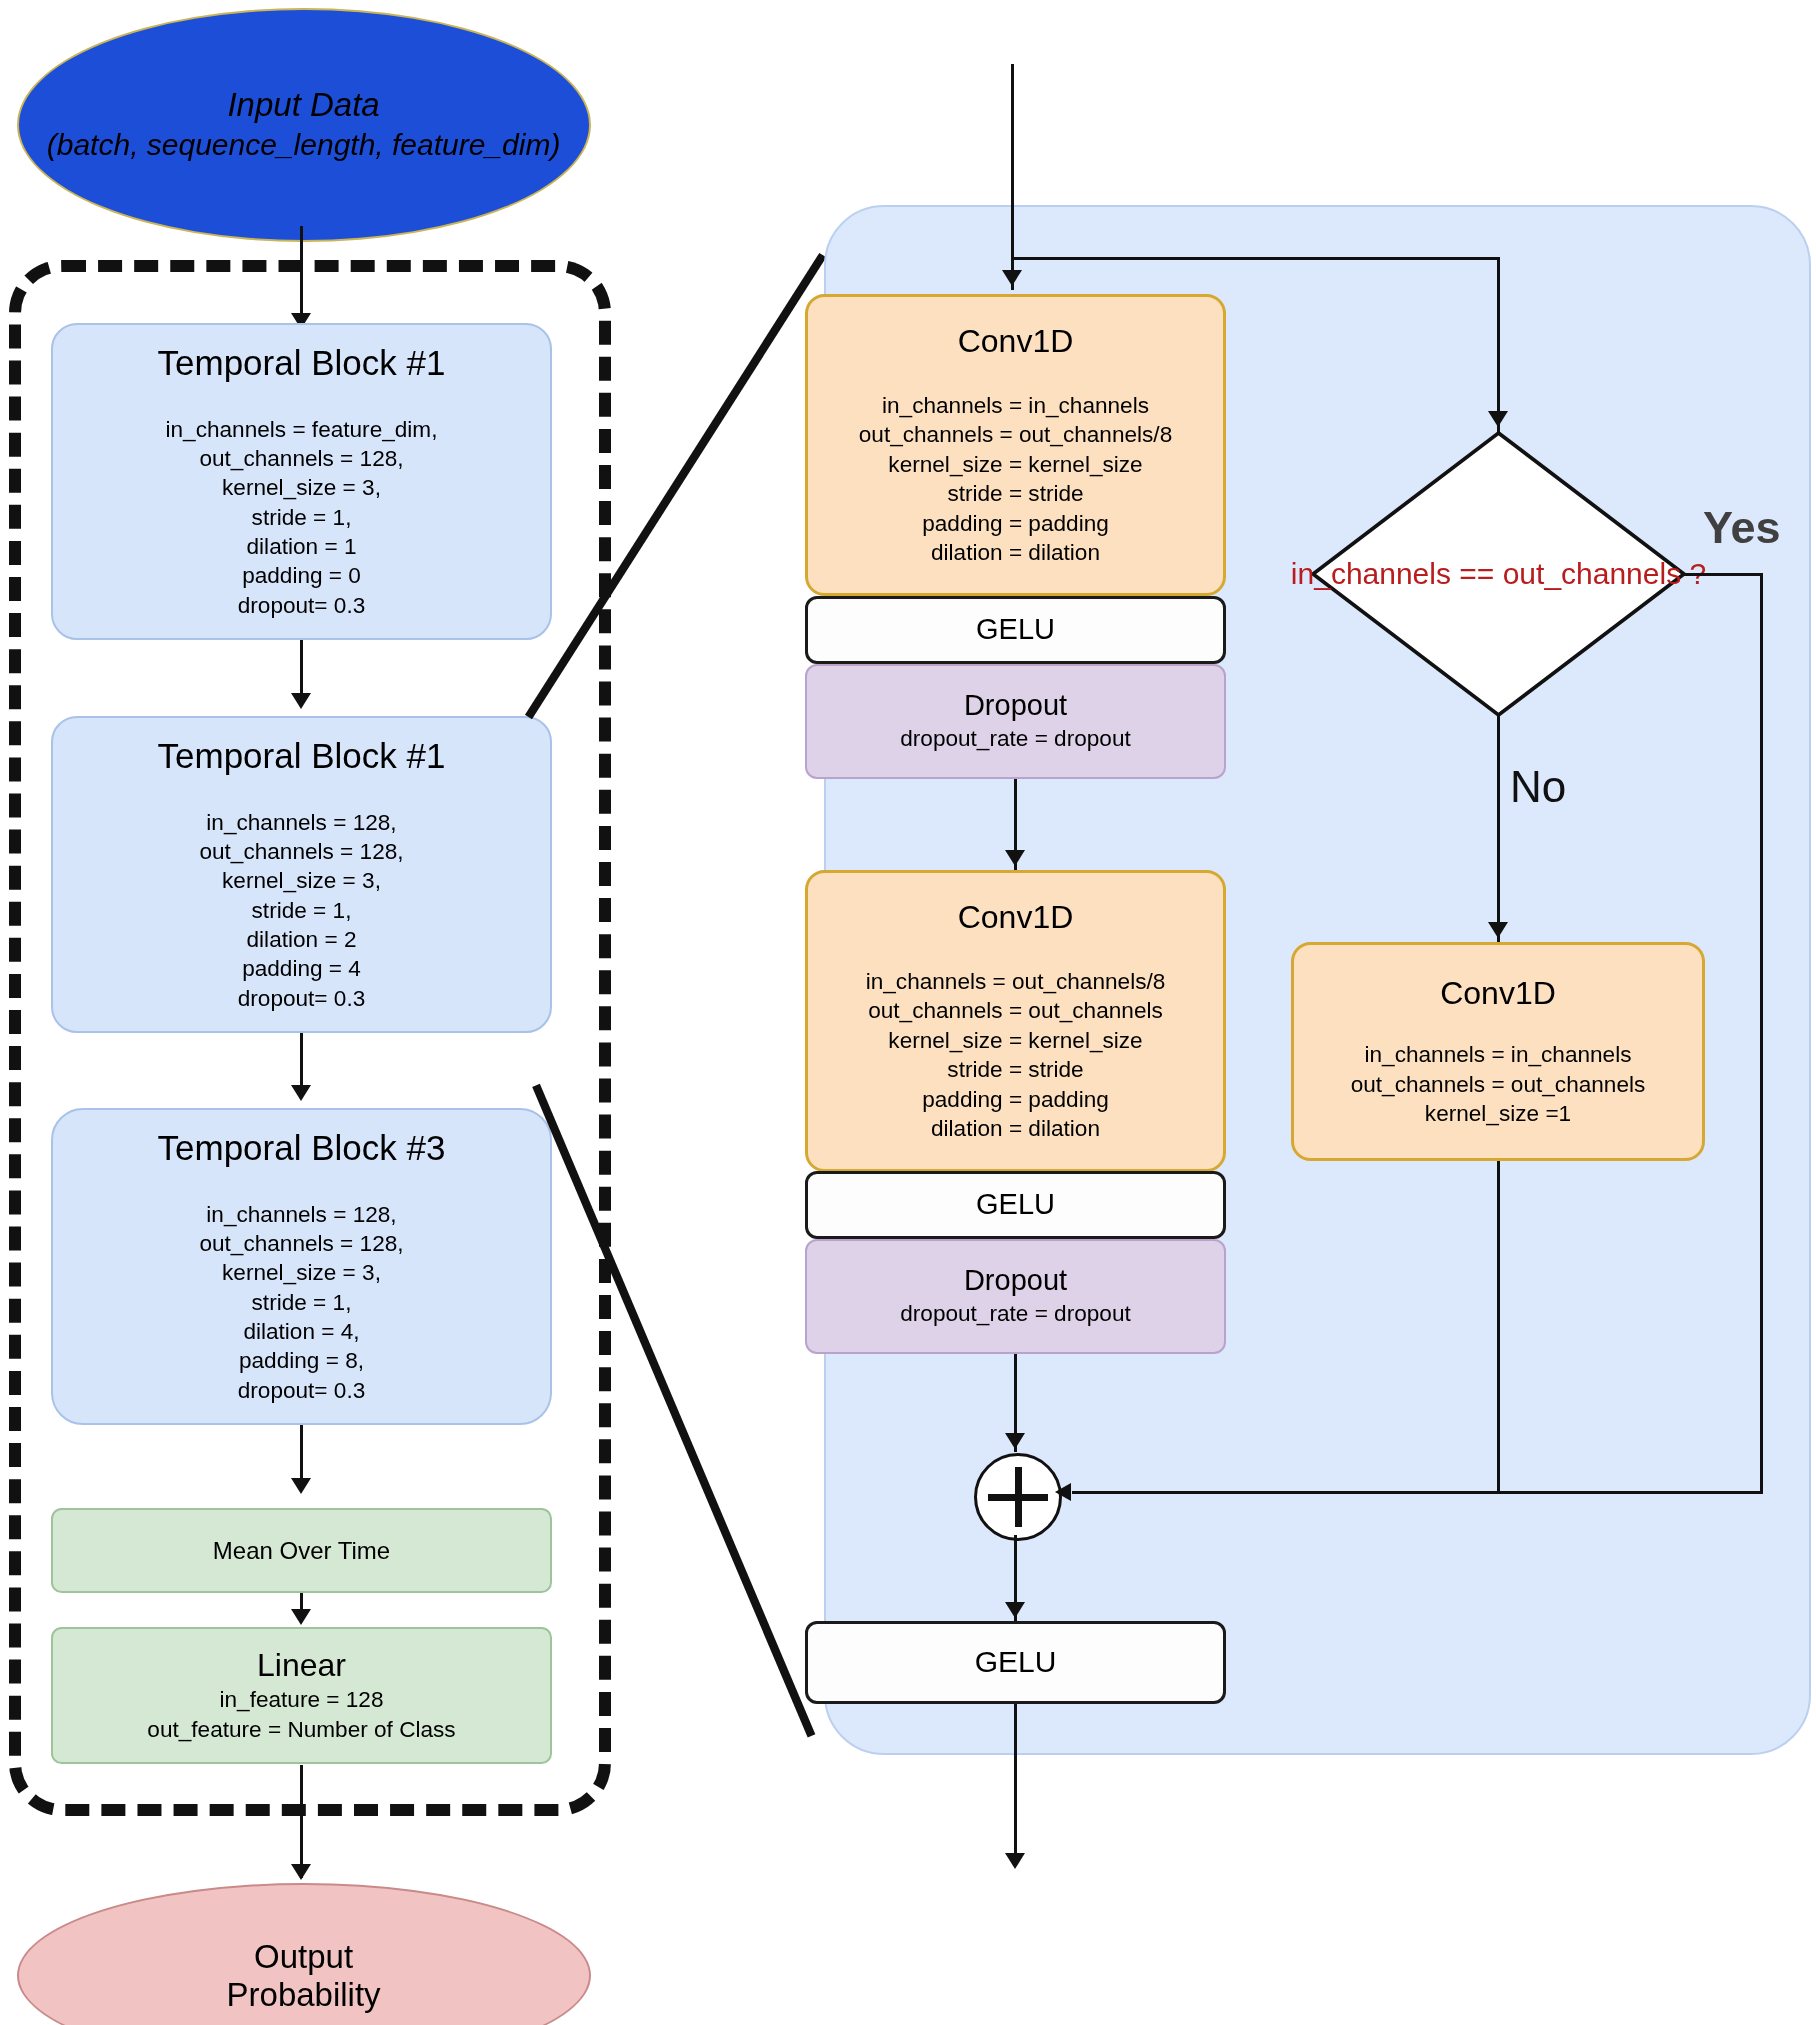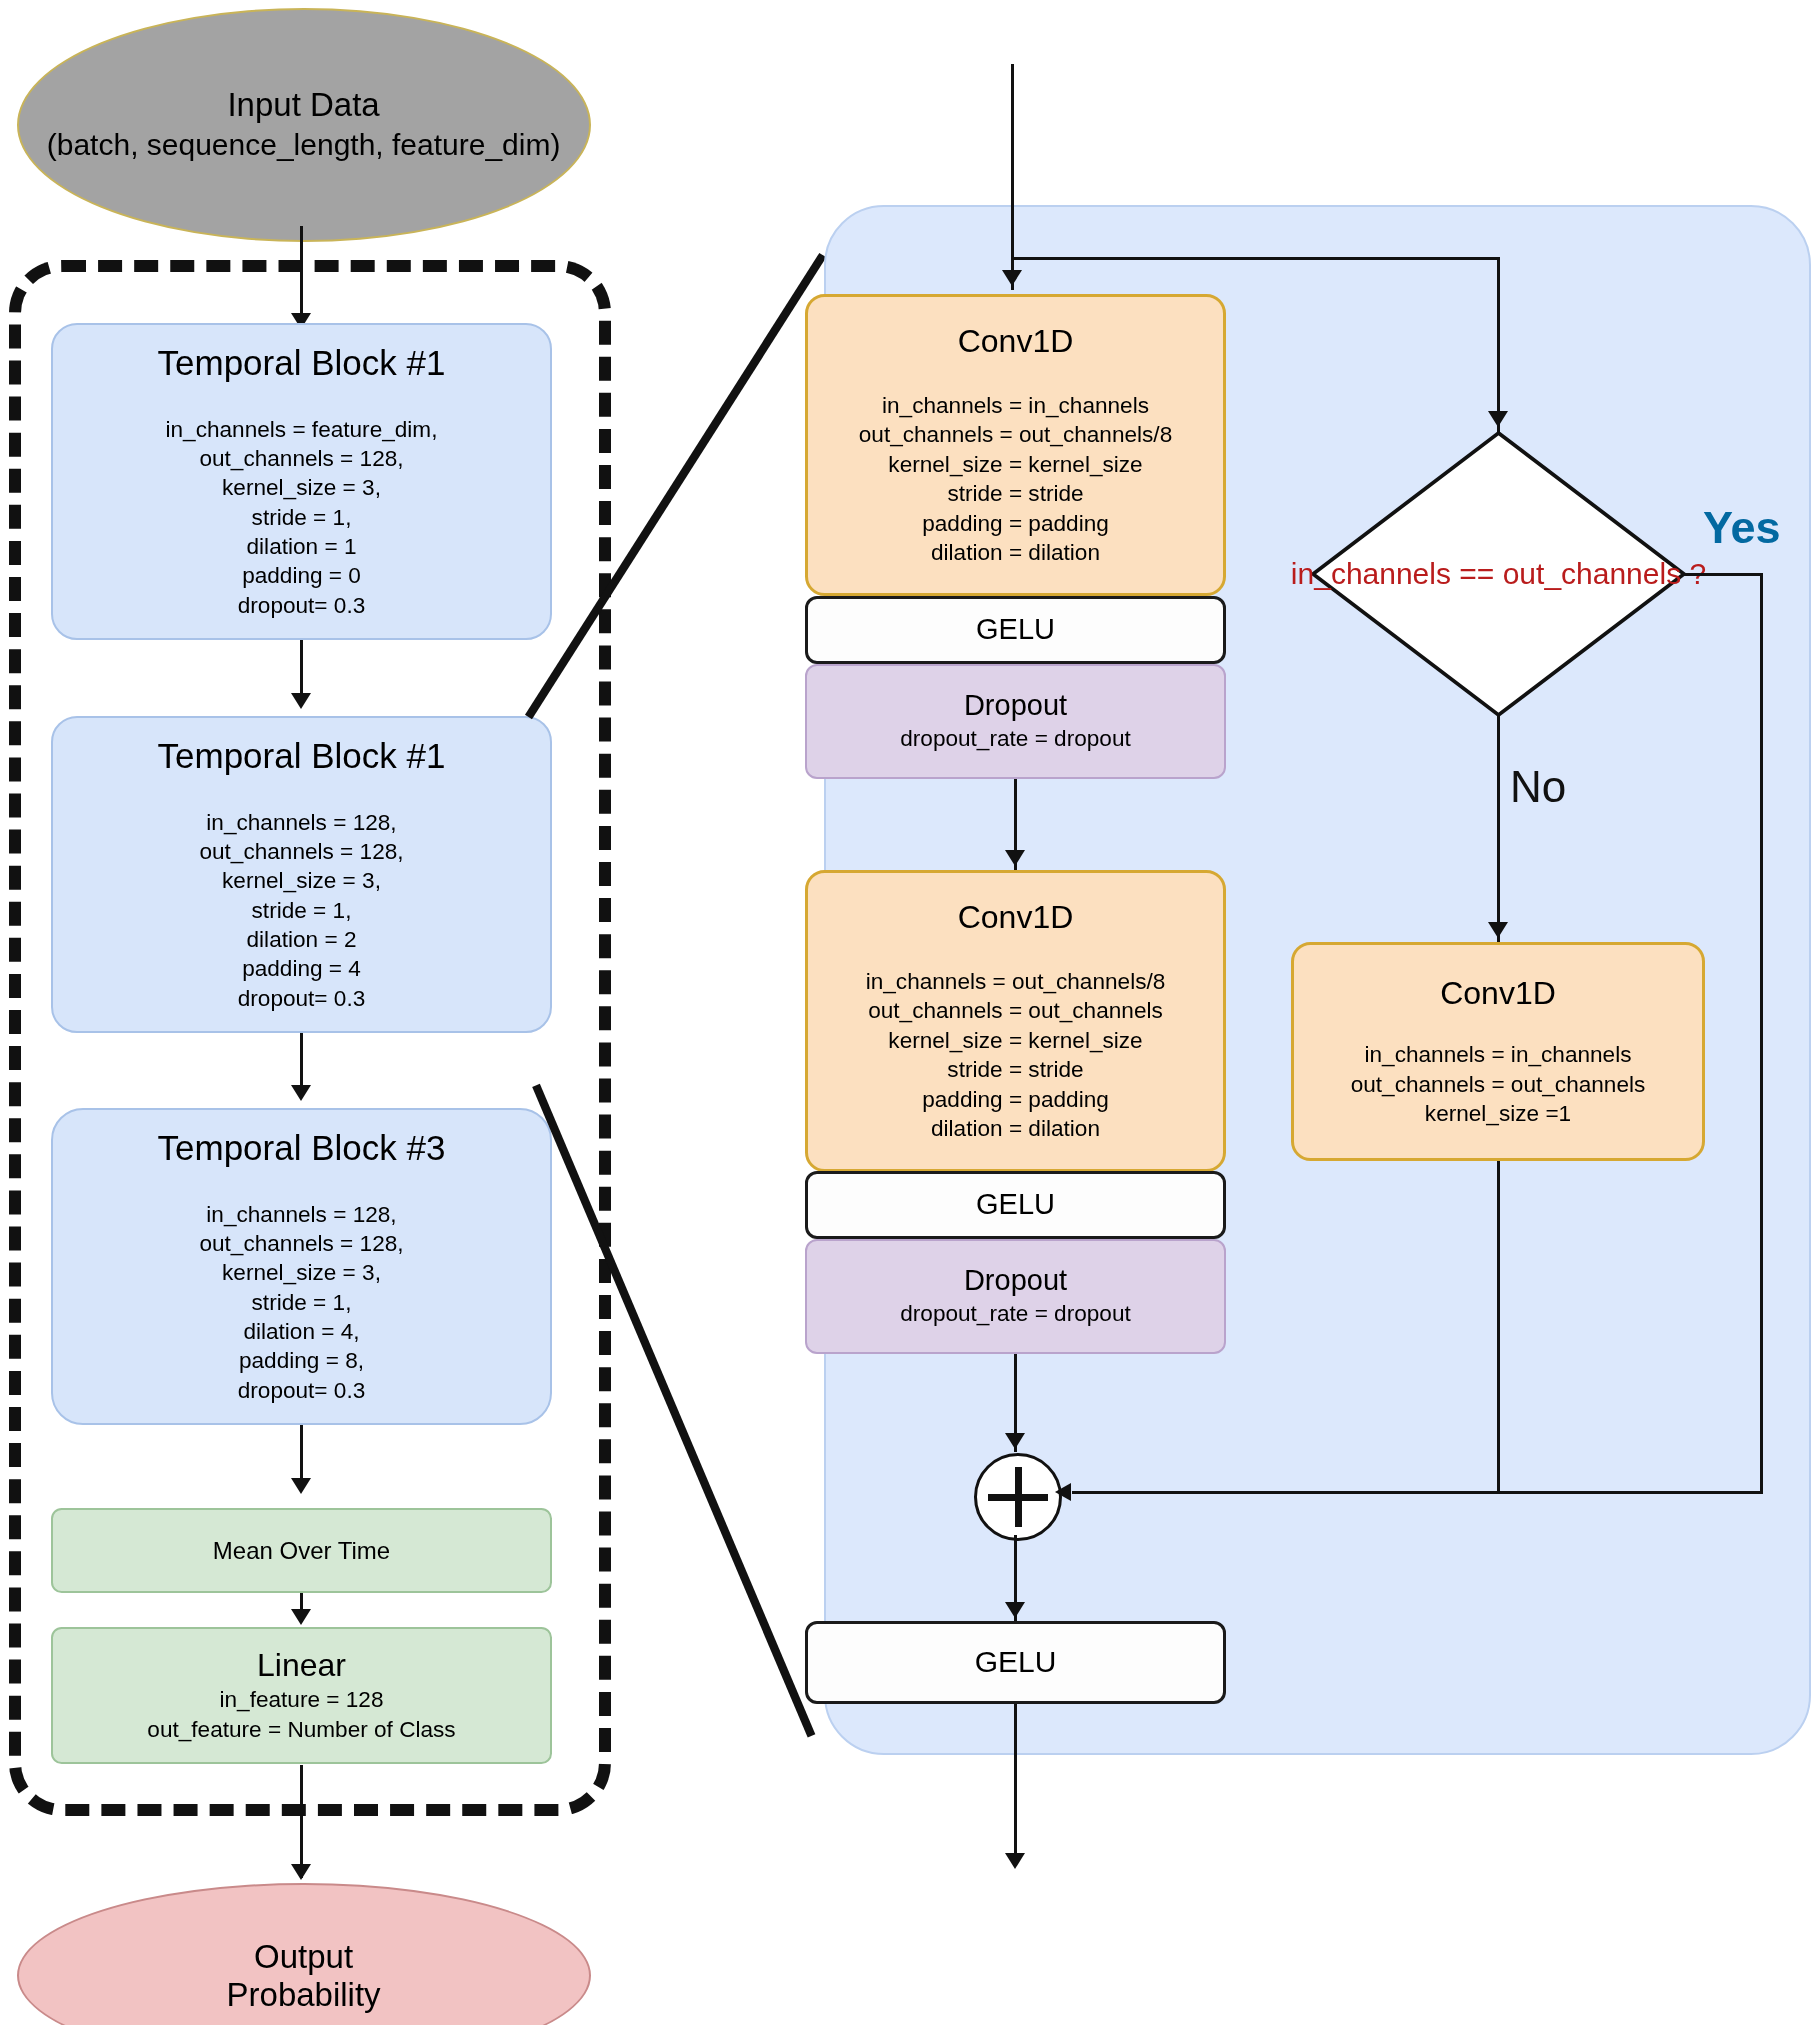--- a/index.html
+++ b/index.html
@@ -7,21 +7,21 @@
   #canvas{position:relative;width:1817px;height:2025px;background:#fff;overflow:hidden;}
 
   
   .node{position:absolute;box-sizing:border-box;display:flex;flex-direction:column;
         align-items:center;justify-content:center;text-align:center;color:#000;}
   .node .title{font-weight:400;line-height:1.15;}
   .node .params{line-height:1.30;margin-top:12px;}
 
   
   .oval{border-radius:50%;}
-  .oval-input{background:#a3a3a3;border:2.3px solid #C9B458;}
+  .oval-input{background:#1d4ed8;border:2.3px solid #C9B458;font-style:italic;}
   .oval-output{background:#F2C3C3;border:2.3px solid #C98A8A;}
 
   
   .tblock{background:#D7E5FA;border:2.3px solid #A8C2E8;border-radius:26px;}
   .greenbox{background:#D5E8D4;border:2.3px solid #9DC49A;border-radius:10.6px;}
   .convbox{background:#FCE0C0;border:3px solid #D6A832;border-radius:19.6px;}
   .gelubox{background:#FDFDFD;border:3px solid #1a1a1a;border-radius:12px;}
   .dropbox{background:#DED2E8;border:2.3px solid #B9A3CC;border-radius:12px;}
   .bigpanel{background:#DCE8FC;border:2.3px solid #BBD0F0;border-radius:60px;}
 
@@ -46,21 +46,21 @@
   .vln{width:3px;}
   .hln{height:3px;}
   .arrowdown{position:absolute;width:0;height:0;border-left:10.6px solid transparent;
       border-right:10.6px solid transparent;border-top:16.6px solid #111;}
   .arrowleft{position:absolute;width:0;height:0;border-top:9.8px solid transparent;
       border-bottom:9.8px solid transparent;border-right:16.6px solid #111;}
 
   
   .callout{position:absolute;overflow:visible;}
 
-  .redlabel{position:absolute;color:#0369a1;font-weight:700;text-align:center;}
+  .redlabel{position:absolute;color:#404040;font-weight:700;text-align:center;}
   .blacklabel{position:absolute;color:#111;}
 </style>
 </head>
 <body>
 
 <div id="canvas">
 
   <div class="dashed-group" style="left:9px;top:260px;width:578px;height:1532px;"></div>
 
   <div class="node oval oval-input" style="left:16.6px;top:7.5px;width:574px;height:234px;">

